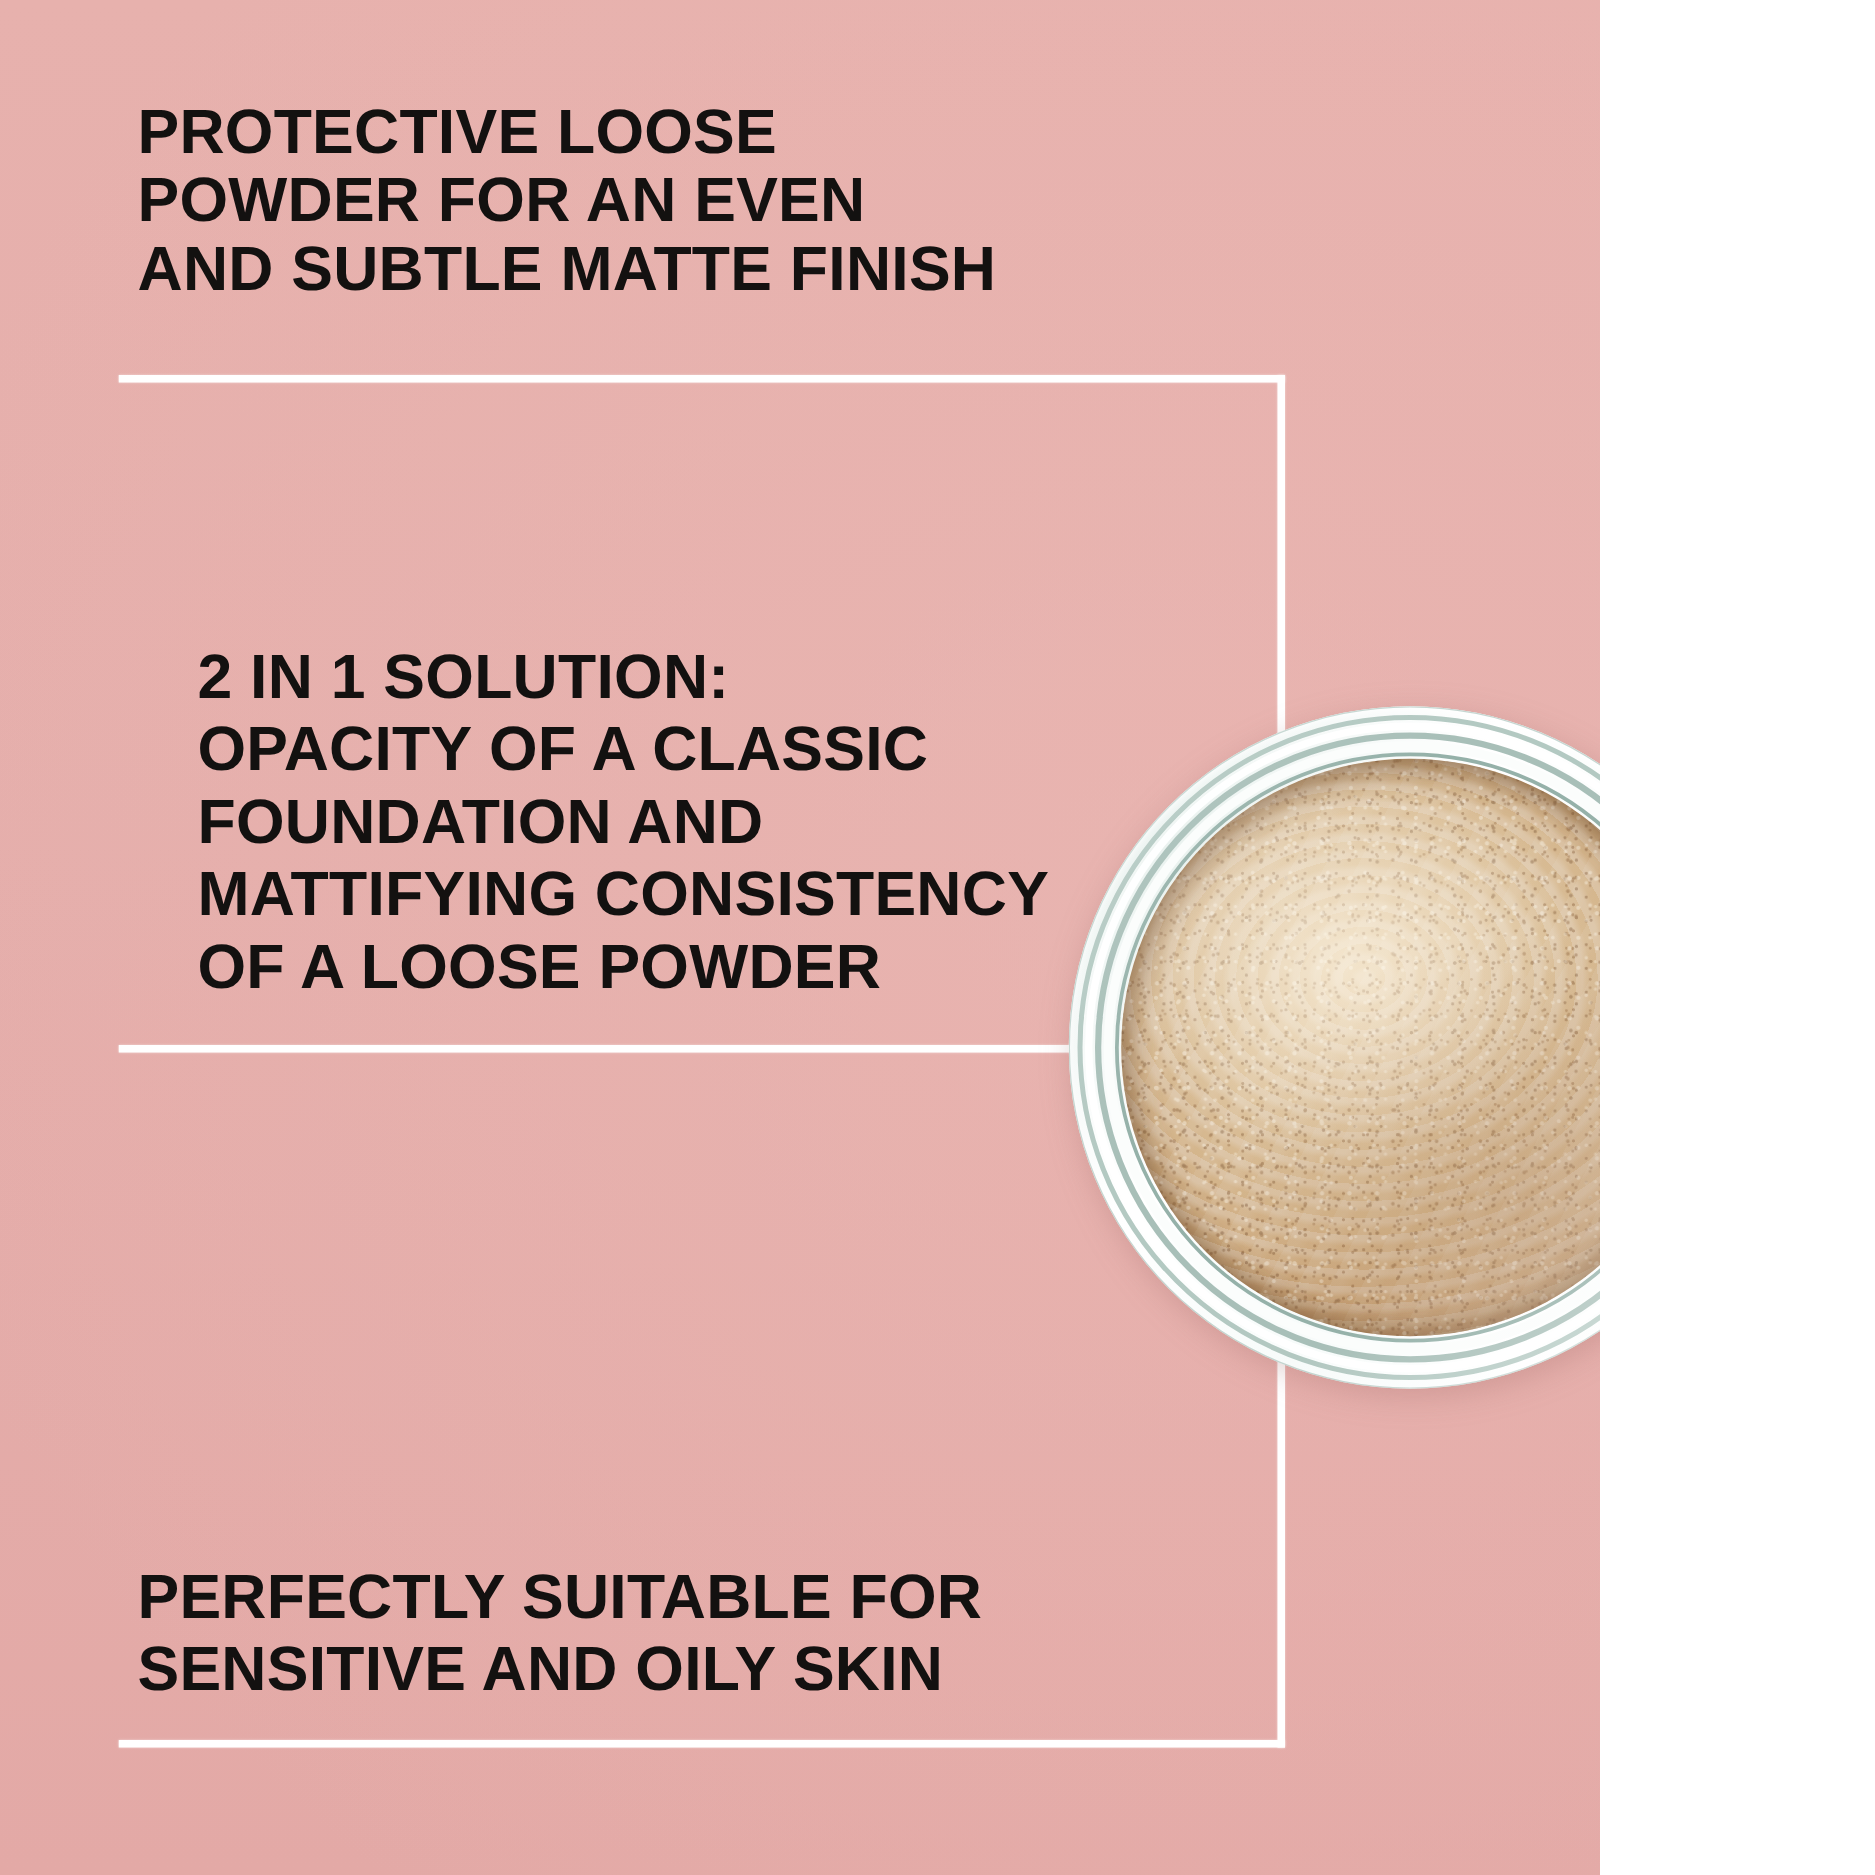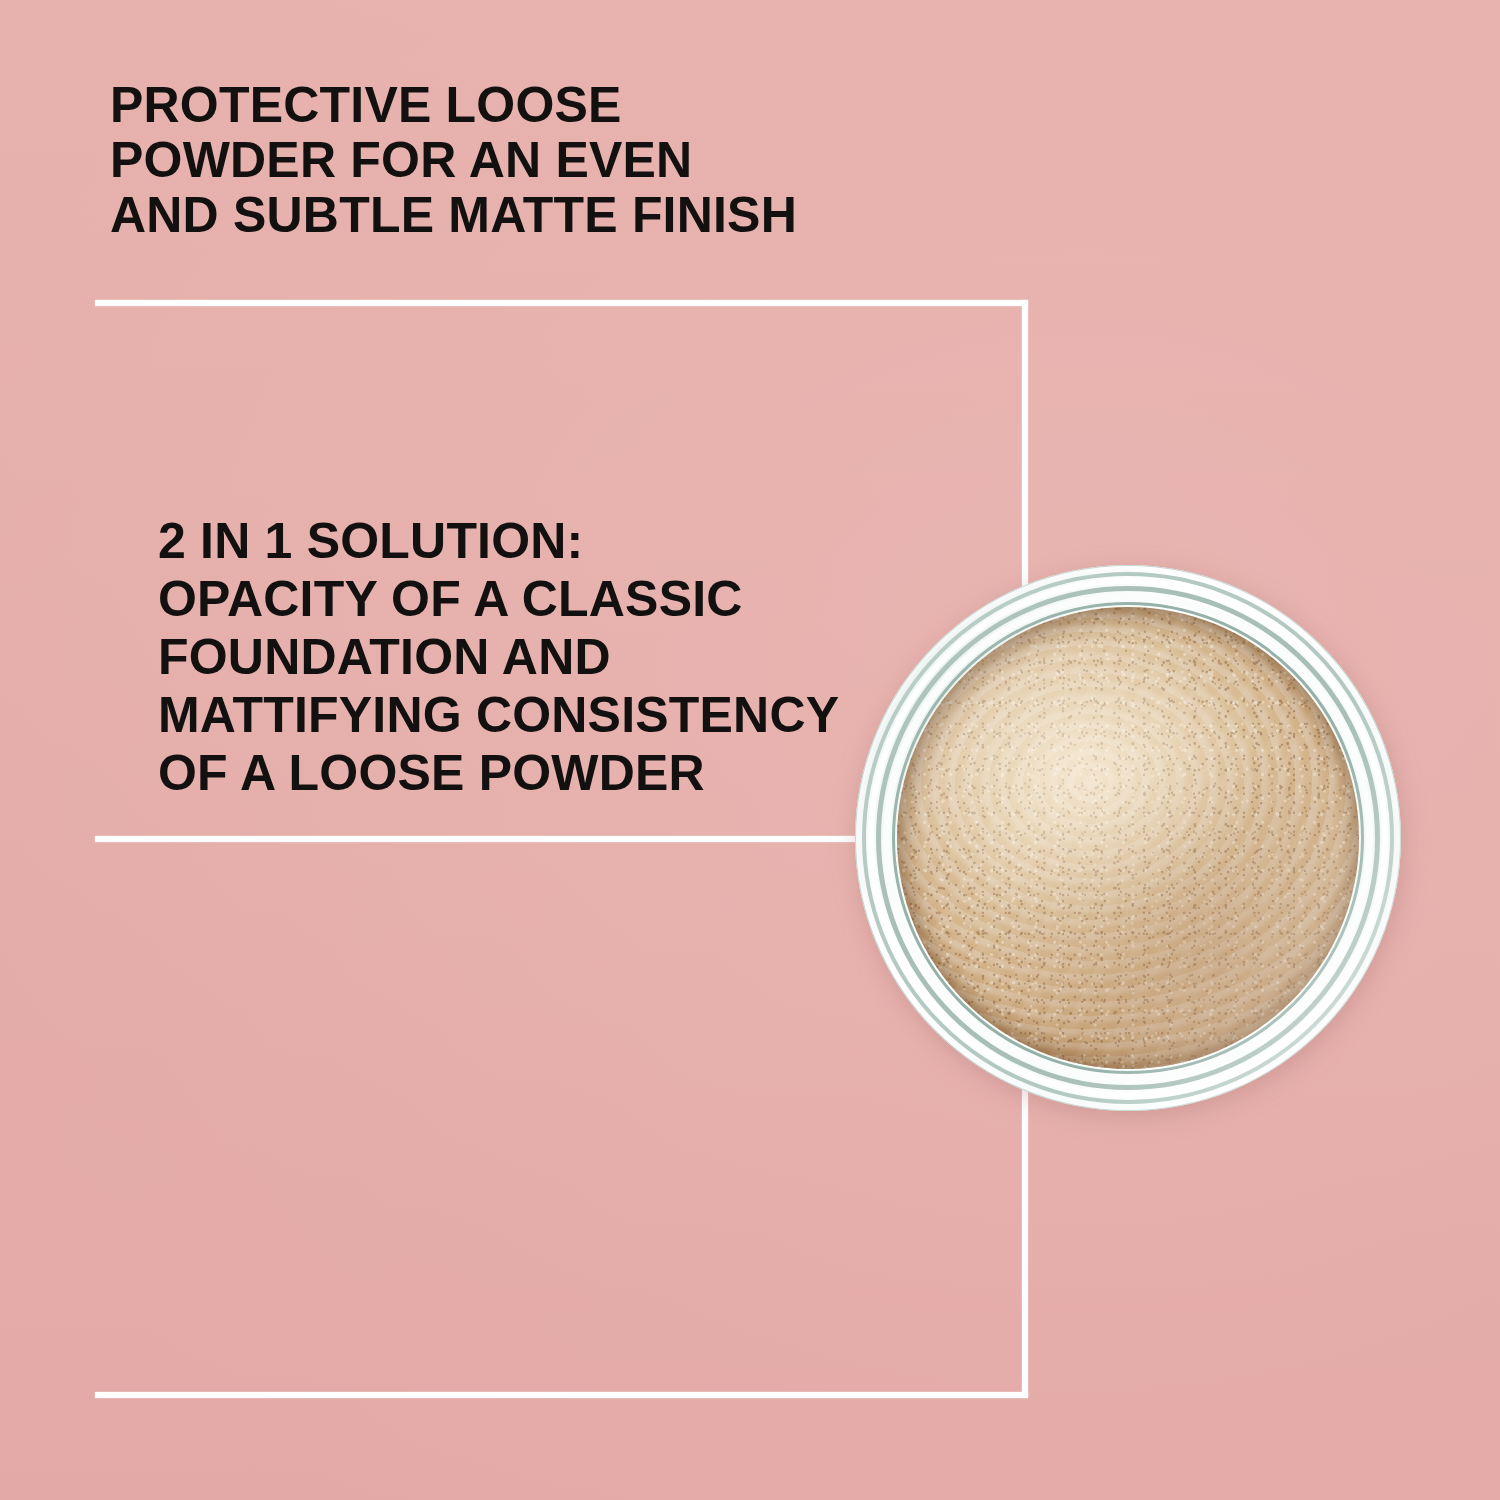--- a/index.html
+++ b/index.html
@@ -4,21 +4,21 @@
 <title>Protective Loose Powder — Product Feature Panel</title>
 <style>
   html, body {
     margin: 0;
     padding: 0;
     background: #ffffff;
   }
 
   #stage {
     position: relative;
-    width: 1500px;
+    width: 1280px;
     height: 1500px;
     overflow: hidden;
     background: #e5aeab;
     font-family: "Liberation Sans", sans-serif;
     -webkit-font-smoothing: antialiased;
   }
 
   
   .bg {
     position: absolute;
@@ -249,20 +249,22 @@
   <div class="copy-block" id="copy-headline">PROTECTIVE LOOSE
 POWDER FOR AN EVEN
 AND SUBTLE MATTE FINISH</div>
 
   <div class="copy-block" id="copy-solution">2 IN 1 SOLUTION:
 OPACITY OF A CLASSIC
 FOUNDATION AND
 MATTIFYING CONSISTENCY
 OF A LOOSE POWDER</div>
 
+  <div class="copy-block" id="copy-skin">PERFECTLY SUITABLE FOR
+SENSITIVE AND OILY SKIN</div>
 
   <div id="powder-jar">
     <div class="jar-rim"></div>
     <div class="jar-ring jar-ring-a"></div>
     <div class="jar-ring jar-ring-b"></div>
     <div class="jar-ring jar-ring-c"></div>
     <div class="jar-ring jar-ring-d"></div>
     <div class="jar-ring jar-ring-e"></div>
 
     <div class="jar-powder">

